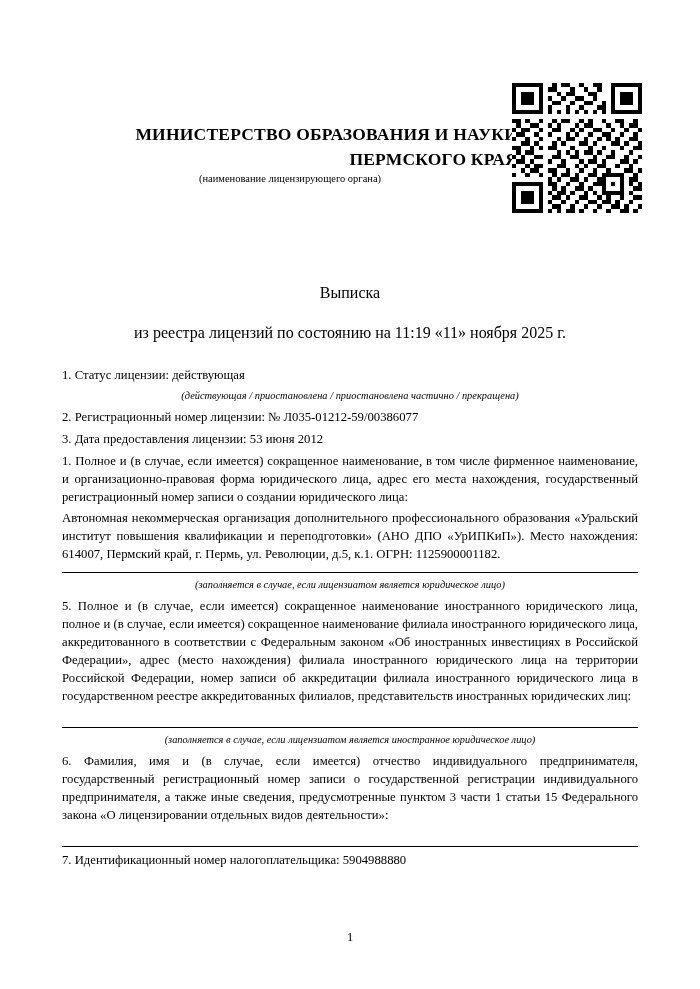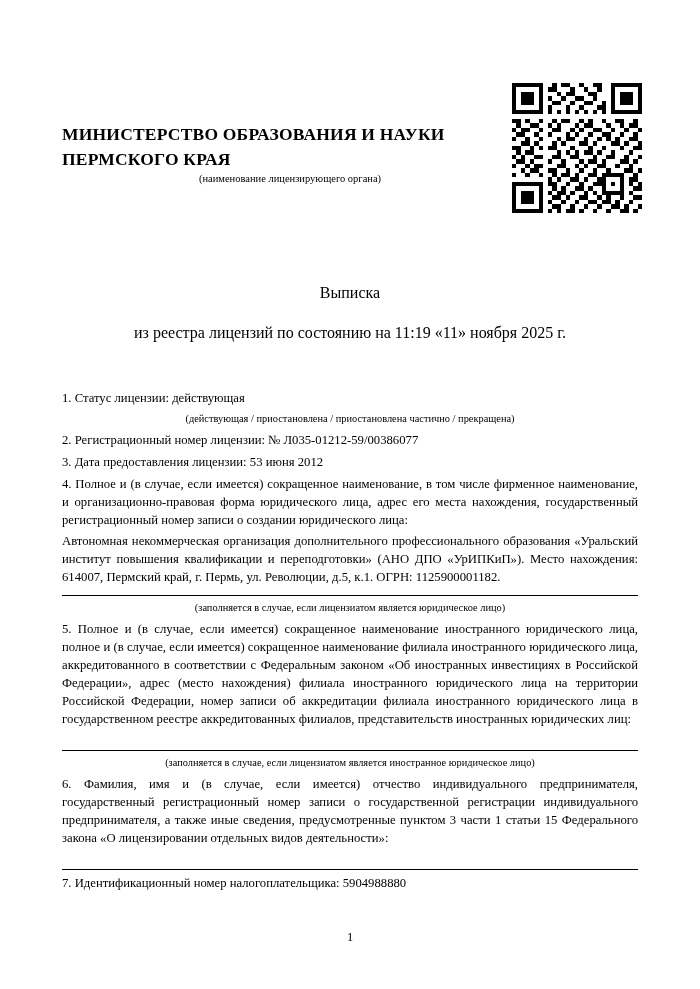--- a/index.html
+++ b/index.html
@@ -26,21 +26,21 @@
     position: absolute;
     top: 83px;
     right: 58px;
     width: 130px;
     height: 130px;
   }
   .qr svg { display: block; }
 
   .org-title {
     margin-top: 62px;
-    text-align: left;
+    text-align: right;
     font-weight: bold;
     font-size: 17.5px;
     line-height: 1.45;
     letter-spacing: 0.2px;
     padding-right: 120px;
   }
   .org-title .line2 { display: block; }
   .caption {
     text-align: center;
     font-size: 10.5px;
@@ -58,25 +58,26 @@
     display: block;
     margin-top: 15px;
   }
 
   .section {
     margin-top: 4px;
     font-size: 12.7px;
     line-height: 1.42;
     text-align: justify;
   }
-  .section.first { margin-top: 43px; }
+  .section.first { margin-top: 20px; }
   .hint {
     text-align: center;
     font-size: 10.4px;
     margin-top: 5px;
+    font-style: italic;
   }
   .body-text {
     margin-top: 3px;
     text-align: justify;
     text-justify: inter-word;
   }
   .rule {
     border: none;
     border-top: 1px solid #000;
     margin: 9px 0 0 0;
@@ -351,21 +352,21 @@
 
   <div class="section">
     <div>2. Регистрационный номер лицензии: № Л035-01212-59/00386077</div>
   </div>
 
   <div class="section">
     <div>3. Дата предоставления лицензии: 53 июня 2012</div>
   </div>
 
   <div class="section">
-    <div>4. Полное и (в случае, если имеется) сокращенное наименование, в том числе фирменное наименование, и организационно-правовая форма юридического лица, адрес его места нахождения, государственный регистрационный номер записи о создании юридического лица:</div>
+    <div>1. Полное и (в случае, если имеется) сокращенное наименование, в том числе фирменное наименование, и организационно-правовая форма юридического лица, адрес его места нахождения, государственный регистрационный номер записи о создании юридического лица:</div>
     <div class="body-text">Автономная некоммерческая организация дополнительного профессионального образования «Уральский институт повышения квалификации и переподготовки» (АНО ДПО «УрИПКиП»). Место нахождения: 614007, Пермский край, г. Пермь, ул. Революции, д.5, к.1. ОГРН: 1125900001182.</div>
     <hr class="rule">
     <div class="hint">(заполняется в случае, если лицензиатом является юридическое лицо)</div>
   </div>
 
   <div class="section">
     <div>5. Полное и (в случае, если имеется) сокращенное наименование иностранного юридического лица, полное и (в случае, если имеется) сокращенное наименование филиала иностранного юридического лица, аккредитованного в соответствии с Федеральным законом «Об иностранных инвестициях в Российской Федерации», адрес (место нахождения) филиала иностранного юридического лица на территории Российской Федерации, номер записи об аккредитации филиала иностранного юридического лица в государственном реестре аккредитованных филиалов, представительств иностранных юридических лиц:</div>
     <hr class="rule rule-gap">
     <div class="hint">(заполняется в случае, если лицензиатом является иностранное юридическое лицо)</div>
   </div>

